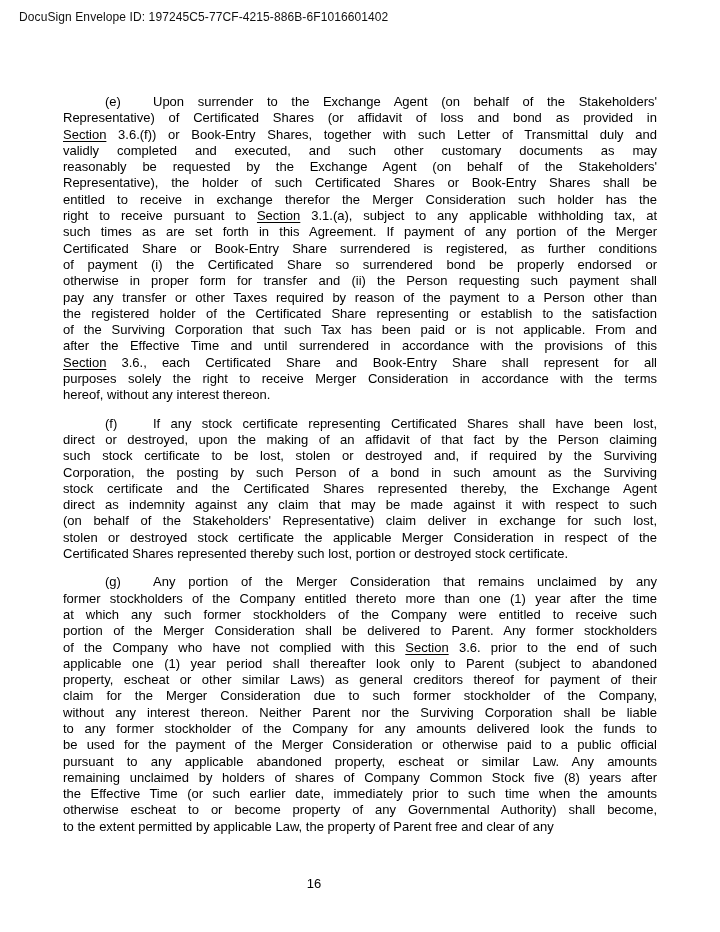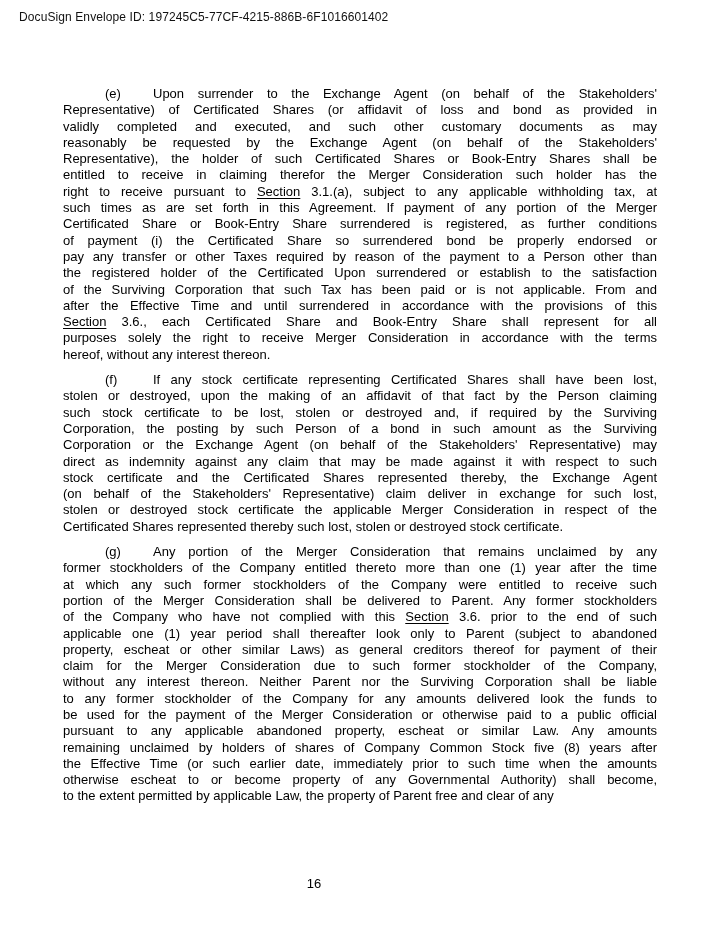--- a/index.html
+++ b/index.html
@@ -25,21 +25,21 @@
     color: #111111;
     white-space: nowrap;
   }
   .doc-body {
     position: absolute;
     left: 63px;
     top: 82px;
     width: 594px;
   }
   .para {
-    margin: 4px 0 9px 0;
+    margin: 12px 0 9px 0;
   }
   .para:last-child {
     margin-bottom: 0;
   }
   .line {
     font-size: 13px;
     line-height: 16.3px;
     text-align: justify;
     text-align-last: justify;
     -moz-text-align-last: justify;
@@ -73,47 +73,48 @@
 </head>
 <body>
 
 <div class="page">
   <div class="docusign-header">DocuSign Envelope ID: 197245C5-77CF-4215-886B-6F1016601402</div>
 
   <div class="doc-body">
       <div class="para">
         <div class="line"><span class="para-label">(e)</span>Upon surrender to the Exchange Agent (on behalf of the Stakeholders'</div>
         <div class="line">Representative) of Certificated Shares (or affidavit of loss and bond as provided in</div>
+        <div class="line"><u>Section</u> 3.6.(f)) or Book-Entry Shares, together with such Letter of Transmittal duly and</div>
         <div class="line">validly completed and executed, and such other customary documents as may</div>
         <div class="line">reasonably be requested by the Exchange Agent (on behalf of the Stakeholders'</div>
         <div class="line">Representative), the holder of such Certificated Shares or Book-Entry Shares shall be</div>
-        <div class="line">entitled to receive in claiming therefor the Merger Consideration such holder has the</div>
+        <div class="line">entitled to receive in exchange therefor the Merger Consideration such holder has the</div>
         <div class="line">right to receive pursuant to <u>Section</u> 3.1.(a), subject to any applicable withholding tax, at</div>
         <div class="line">such times as are set forth in this Agreement. If payment of any portion of the Merger</div>
         <div class="line">Certificated Share or Book-Entry Share surrendered is registered, as further conditions</div>
         <div class="line">of payment (i) the Certificated Share so surrendered bond be properly endorsed or</div>
+        <div class="line">otherwise in proper form for transfer and (ii) the Person requesting such payment shall</div>
         <div class="line">pay any transfer or other Taxes required by reason of the payment to a Person other than</div>
-        <div class="line">the registered holder of the Certificated Upon surrendered or establish to the satisfaction</div>
+        <div class="line">the registered holder of the Certificated Share representing or establish to the satisfaction</div>
         <div class="line">of the Surviving Corporation that such Tax has been paid or is not applicable. From and</div>
         <div class="line">after the Effective Time and until surrendered in accordance with the provisions of this</div>
         <div class="line"><u>Section</u> 3.6., each Certificated Share and Book-Entry Share shall represent for all</div>
         <div class="line">purposes solely the right to receive Merger Consideration in accordance with the terms</div>
         <div class="line line--end">hereof, without any interest thereon.</div>
       </div>
       <div class="para">
         <div class="line"><span class="para-label">(f)</span>If any stock certificate representing Certificated Shares shall have been lost,</div>
-        <div class="line">stolen or destroyed, upon the making of an affidavit of that fact by the Person claiming</div>
+        <div class="line">direct or destroyed, upon the making of an affidavit of that fact by the Person claiming</div>
         <div class="line">such stock certificate to be lost, stolen or destroyed and, if required by the Surviving</div>
         <div class="line">Corporation, the posting by such Person of a bond in such amount as the Surviving</div>
-        <div class="line">Corporation or the Exchange Agent (on behalf of the Stakeholders' Representative) may</div>
+        <div class="line">stock certificate and the Certificated Shares represented thereby, the Exchange Agent</div>
         <div class="line">direct as indemnity against any claim that may be made against it with respect to such</div>
-        <div class="line">stock certificate and the Certificated Shares represented thereby, the Exchange Agent</div>
         <div class="line">(on behalf of the Stakeholders' Representative) claim deliver in exchange for such lost,</div>
         <div class="line">stolen or destroyed stock certificate the applicable Merger Consideration in respect of the</div>
-        <div class="line line--end">Certificated Shares represented thereby such lost, stolen or destroyed stock certificate.</div>
+        <div class="line line--end">Certificated Shares represented thereby such lost, portion or destroyed stock certificate.</div>
       </div>
       <div class="para">
         <div class="line"><span class="para-label">(g)</span>Any portion of the Merger Consideration that remains unclaimed by any</div>
         <div class="line">former stockholders of the Company entitled thereto more than one (1) year after the time</div>
         <div class="line">at which any such former stockholders of the Company were entitled to receive such</div>
         <div class="line">portion of the Merger Consideration shall be delivered to Parent. Any former stockholders</div>
         <div class="line">of the Company who have not complied with this <u>Section</u> 3.6. prior to the end of such</div>
         <div class="line">applicable one (1) year period shall thereafter look only to Parent (subject to abandoned</div>
         <div class="line">property, escheat or other similar Laws) as general creditors thereof for payment of their</div>
         <div class="line">claim for the Merger Consideration due to such former stockholder of the Company,</div>

